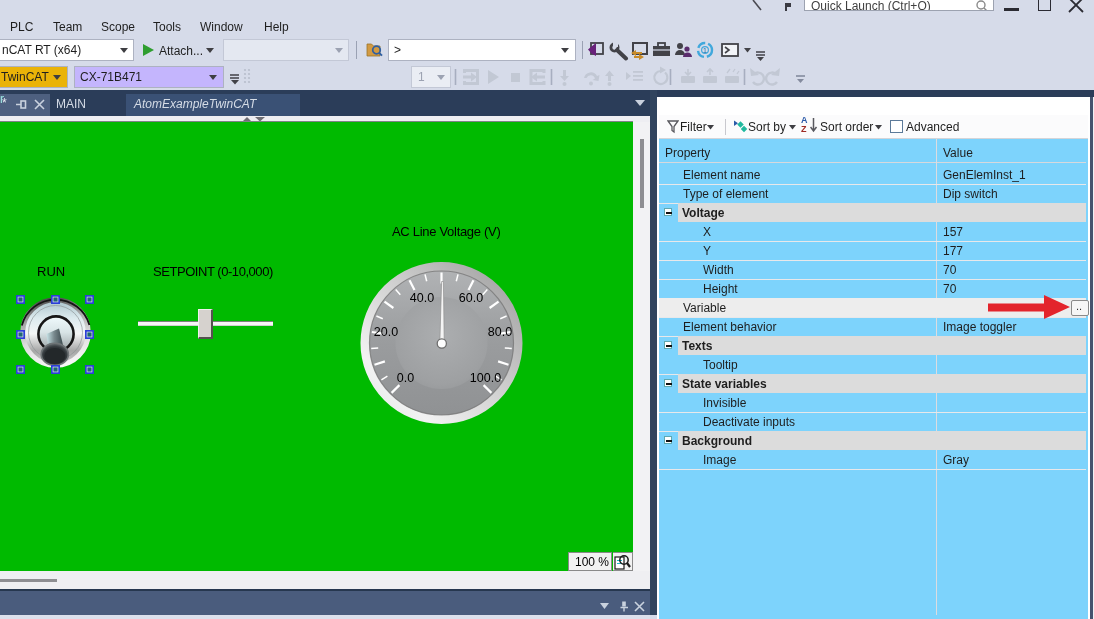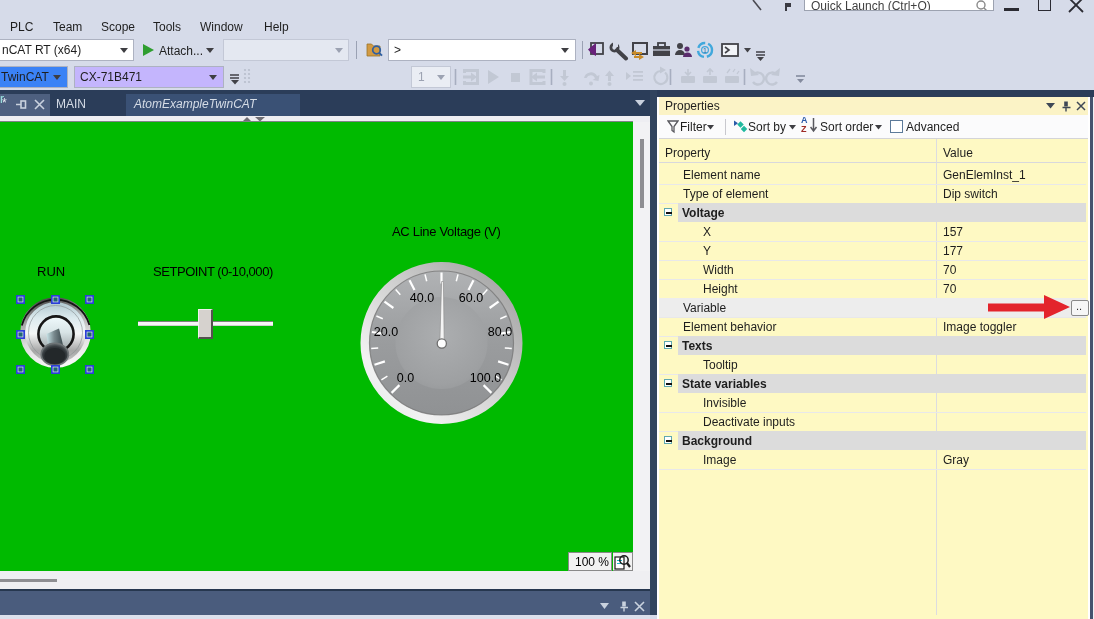--- a/index.html
+++ b/index.html
@@ -102,21 +102,21 @@
 
   <rect x="136" y="3" width="16" height="12" fill="#F2F4F8" stroke="#424248" stroke-width="1.8"></rect>
   <path d="M139,6 l4,3 l-4,3" stroke="#424248" stroke-width="1.6" fill="none"></path>
 
   <path d="M158,7 l7,0 l-3.5,4.5 Z" fill="#424248"></path>
 
   <path d="M170,11 l9,0 M170,14 l9,0" stroke="#424248" stroke-width="1.4"></path>
   <path d="M171,16 l7,0 l-3.5,4 Z" fill="#424248"></path>
 </svg>
 
-<div class="abs" style="left:0;top:66px;width:68px;height:22px;background:#3b82f6;border:1px solid #ADB2C1;border-left:none;">
+<div class="abs" style="left:0;top:66px;width:68px;height:22px;background:#eab308;border:1px solid #ADB2C1;border-left:none;">
   <span style="position:absolute;left:1px;top:3px;">TwinCAT</span>
   <svg style="position:absolute;right:5px;top:8px;" width="9" height="6">
         <path d="M0,0 L8,0 L4,5 Z" fill="#3E3E42"></path>
       </svg>
 </div>
 <div class="abs" style="left:74px;top:66px;width:150px;height:22px;background:#c4b5fd;border:1px solid #ADB2C1;">
   <span style="position:absolute;left:5px;top:3px;">CX-71B471</span>
   <svg style="position:absolute;right:5px;top:8px;" width="9" height="6">
         <path d="M0,0 L8,0 L4,5 Z" fill="#3E3E42"></path>
       </svg>
@@ -410,33 +410,20 @@
   <path d="M0,2 L9,2 L4.5,8 Z" fill="#C9D2DE"></path>
   <rect x="22.2" y="0.5" width="3.6" height="5" fill="#C9D2DE"></rect>
       <path d="M20.5,6.5 h7.5 M24,6.5 v4" stroke="#C9D2DE" stroke-width="1.4" fill="none"></path>
   <path d="M35,1 L44,10 M44,1 L35,10" stroke="#C9D2DE" stroke-width="1.6" fill="none"></path>
 </svg>
 <div class="abs" style="left:0;top:615px;width:650px;height:4px;background:#DCE0EC;"></div>
 
 <div class="abs" style="left:657px;top:90px;width:437px;height:529px;background:#fff;"></div>
 <div class="abs" style="left:657px;top:90px;width:437px;height:7px;background:#2B3D59;"></div>
 
-<div class="abs" style="left:659px;top:97px;width:429px;height:18px;background:#FBF3C6;">
-  <span style="position:absolute;left:6px;top:2px;color:#1E1E1E;">Properties</span>
-  <svg style="position:absolute;left:387px;top:6px;" width="10" height="6">
-        <path d="M0,0 L9,0 L4.5,5.5 Z" fill="#3E4856"></path>
-      </svg>
-  <svg style="position:absolute;left:400px;top:3px;" width="12" height="12">
-        <rect x="5.2" y="1.5" width="3.6" height="5" fill="#3E4856"></rect>
-        <path d="M3.5,7.5 h8 M7,7.5 v4" stroke="#3E4856" stroke-width="1.4" fill="none"></path>
-      </svg>
-  <svg style="position:absolute;left:417px;top:4px;" width="10" height="10">
-        <path d="M1,1 L9,9 M9,1 L1,9" stroke="#3E4856" stroke-width="1.5"></path>
-      </svg>
-</div>
 
 <div class="abs" style="left:659px;top:115px;width:429px;height:24px;background:#FBFBFC;border-bottom:1px solid #D4D4D8;">
   <svg style="position:absolute;left:8px;top:5px;" width="12" height="14">
         <path d="M1,1 L11,1 L7,6.5 L7,12 L5,10.5 L5,6.5 Z" fill="none" stroke="#58585E" stroke-width="1.3"></path>
       </svg>
   <span style="position:absolute;left:21px;top:5px;">Filter</span>
   <svg style="position:absolute;left:48px;top:10px;" width="8" height="5">
         <path d="M0,0 L7,0 L3.5,4.5 Z" fill="#3E3E42"></path>
       </svg>
   <div style="position:absolute;left:66px;top:4px;width:1px;height:16px;background:#C8C8CE;"></div>
@@ -455,21 +442,21 @@
         <path d="M3.5,0 L3.5,12 M0.5,9 L3.5,13 L6.5,9" stroke="#58585E" stroke-width="1.5" fill="none"></path>
       </svg>
   <span style="position:absolute;left:161px;top:5px;">Sort order</span>
   <svg style="position:absolute;left:216px;top:10px;" width="8" height="5">
         <path d="M0,0 L7,0 L3.5,4.5 Z" fill="#3E3E42"></path>
       </svg>
   <div style="position:absolute;left:231px;top:5px;width:13px;height:13px;background:#fff;border:1px solid #5C7A99;"></div>
   <span style="position:absolute;left:247px;top:5px;">Advanced</span>
 </div>
 
-<div class="abs" style="left:659px;top:139px;width:429px;height:480px;background:#fef9c3;font-size:12px;">
+<div class="abs" style="left:659px;top:139px;width:429px;height:480px;background:#7dd3fc;font-size:12px;">
 
   <span style="position:absolute;left:6px;top:7px;">Property</span>
   <span style="position:absolute;left:284px;top:7px;">Value</span>
   <div style="position:absolute;left:0;top:23px;width:427px;height:1px;background:#D8D8DC;"></div>
 
   <div style="position:absolute;left:277px;top:0;width:1px;height:476px;background:#DCDCE0;"></div>
 
   <div style="position:absolute;left:0;top:0;width:427px;height:476px;">
 <span style="position:absolute;left:24px;top:29.4px;">Element name</span>
 <span style="position:absolute;left:284px;top:29.4px;">GenElemInst_1</span>

